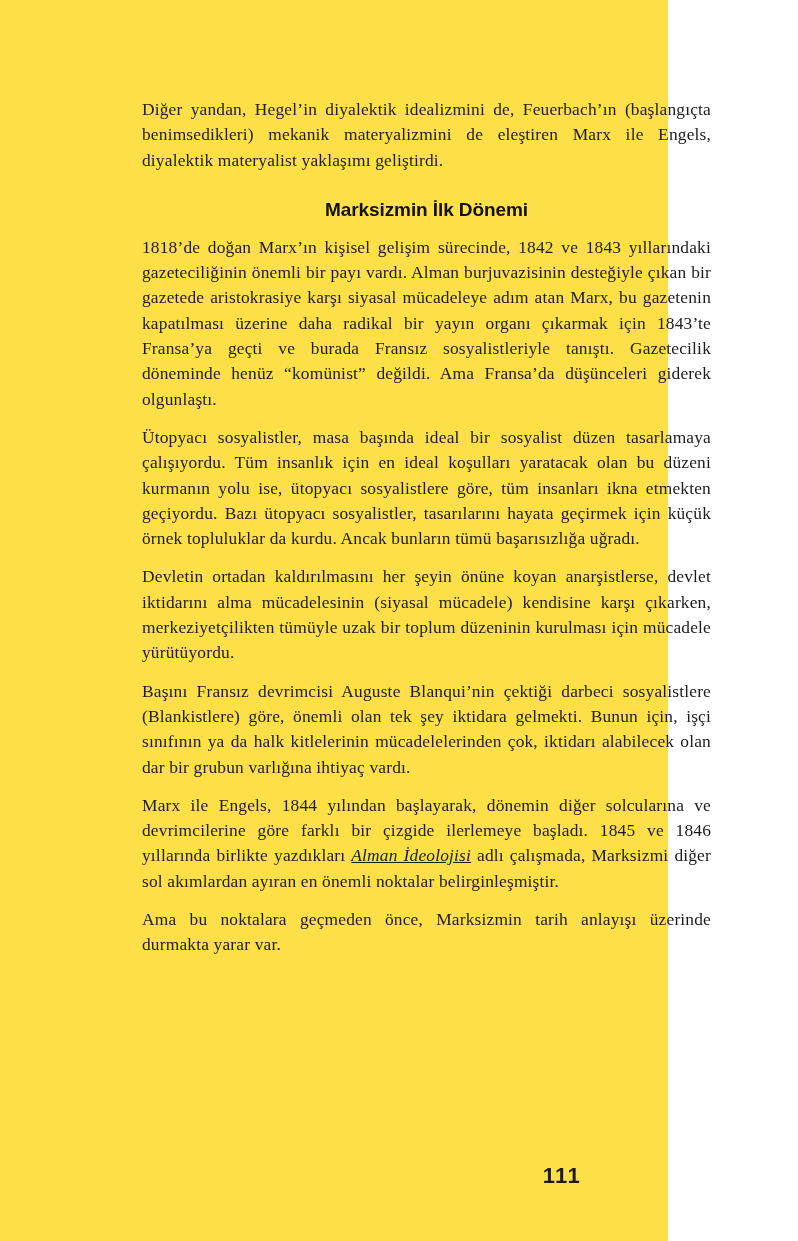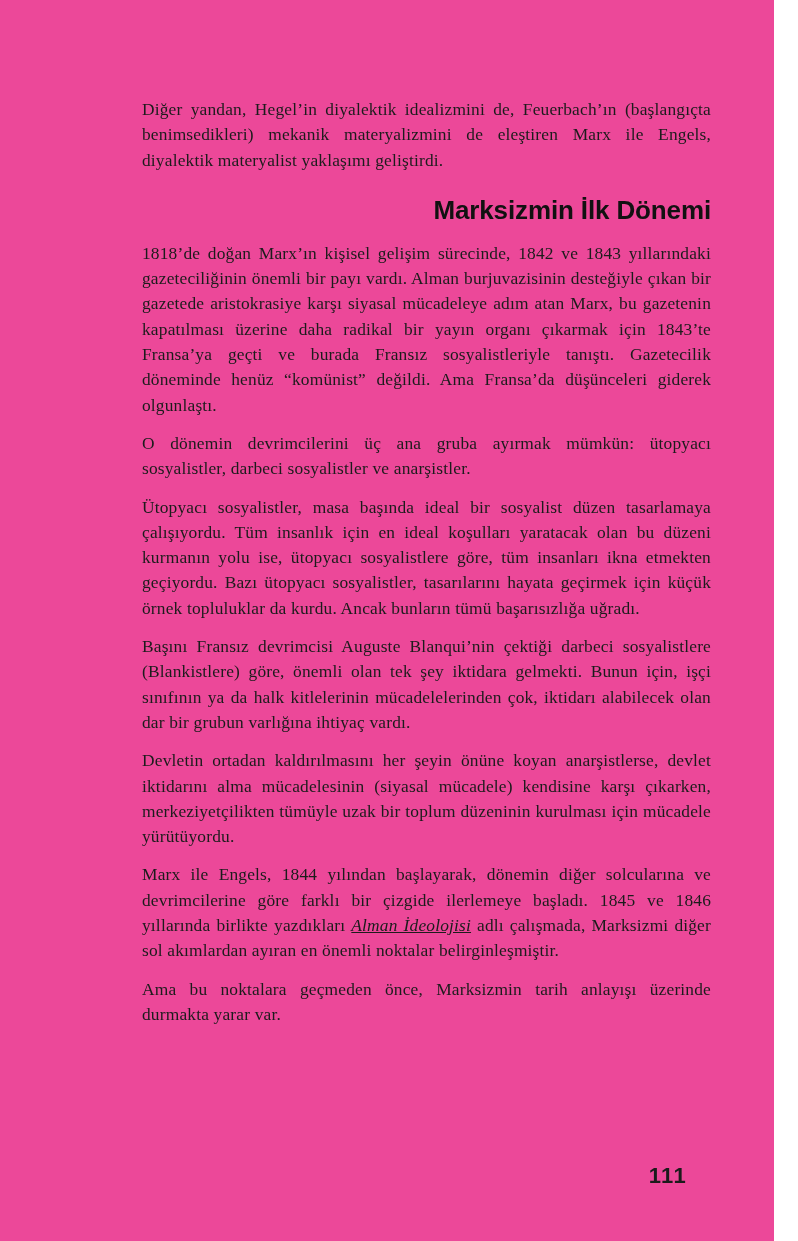--- a/index.html
+++ b/index.html
@@ -12,50 +12,50 @@
     background: #ffffff;
     font-family: "Liberation Serif", "DejaVu Serif", serif;
     color: #1a1a1a;
     position: relative;
     overflow: hidden;
   }
   .page {
     position: absolute;
     left: 0;
     top: 0;
-    width: 774px;
+    width: 668px;
     height: 1241px;
-    background: #ec4899;
+    background: #fde047;
   }
   .content {
     position: absolute;
     left: 142px;
     top: 97px;
     width: 569px;
   }
   p.body-par {
     margin: 0 0 13px 0;
     font-size: 17.4px;
     line-height: 25.3px;
     text-align: justify;
     text-justify: inter-word;
     hyphens: manual;
     -webkit-hyphens: manual;
     color: #1c1c1c;
     letter-spacing: 0.01em;
   }
   h2.section-heading {
-    margin: 22px 0 16px 0;
+    margin: 22px 0 10px 0;
     font-family: "Liberation Sans", "DejaVu Sans", sans-serif;
-    font-size: 26px;
+    font-size: 19px;
     font-weight: bold;
     line-height: 30px;
     color: #111111;
     letter-spacing: -0.005em;
-    text-align: right;
+    text-align: center;
   }
   .page-number {
     position: absolute;
     right: 87px;
     top: 1163px;
     font-family: "Liberation Sans", "DejaVu Sans", sans-serif;
     font-size: 22px;
     font-weight: bold;
     color: #1b1b1b;
     letter-spacing: 0.06em;
@@ -71,27 +71,26 @@
 <div class="page">
 
   <div class="content">
 
     <p class="body-par">Diğer yandan, Hegel’in diyalektik idealizmini de, Feuerbach’ın (başlangıçta benimsedikleri) mekanik materyalizmini de eleştiren Marx ile Engels, diyalektik materyalist yaklaşımı geliştirdi.</p>
 
     <h2 class="section-heading">Marksizmin İlk Dönemi</h2>
 
     <p class="body-par">1818’de doğan Marx’ın kişisel gelişim sürecinde, 1842 ve 1843 yıllarındaki gazeteciliğinin önemli bir payı vardı. Alman burjuvazisinin desteğiyle çıkan bir gazetede aristokrasiye karşı siyasal mücadeleye adım atan Marx, bu gazetenin kapatılması üzerine daha radikal bir yayın organı çıkarmak için 1843’te Fransa’ya geçti ve burada Fransız sosyalistleriyle tanıştı. Gazetecilik döneminde henüz “komünist” değildi. Ama Fransa’da düşünceleri giderek olgunlaştı.</p>
 
-    <p class="body-par">O dönemin devrimcilerini üç ana gruba ayırmak mümkün: ütopyacı sosyalistler, darbeci sosyalistler ve anarşistler.</p>
 
     <p class="body-par">Ütopyacı sosyalistler, masa başında ideal bir sosyalist düzen tasarlamaya çalışıyordu. Tüm insanlık için en ideal koşulları yaratacak olan bu düzeni kurmanın yolu ise, ütopyacı sosyalistlere göre, tüm insanları ikna etmekten geçiyordu. Bazı ütopyacı sosyalistler, tasarılarını hayata geçirmek için küçük örnek topluluklar da kurdu. Ancak bunların tümü başarısızlığa uğradı.</p>
 
+    <p class="body-par">Devletin ortadan kaldırılmasını her şeyin önüne koyan anarşistlerse, devlet iktidarını alma mücadelesinin (siyasal mücadele) kendisine karşı çıkarken, merkeziyetçilikten tümüyle uzak bir toplum düzeninin kurulması için mücadele yürütüyordu.</p>
+
     <p class="body-par">Başını Fransız devrimcisi Auguste Blanqui’nin çektiği darbeci sosyalistlere (Blankistlere) göre, önemli olan tek şey iktidara gelmekti. Bunun için, işçi sınıfının ya da halk kitlelerinin mücadelelerinden çok, iktidarı alabilecek olan dar bir grubun varlığına ihtiyaç vardı.</p>
-
-    <p class="body-par">Devletin ortadan kaldırılmasını her şeyin önüne koyan anarşistlerse, devlet iktidarını alma mücadelesinin (siyasal mücadele) kendisine karşı çıkarken, merkeziyetçilikten tümüyle uzak bir toplum düzeninin kurulması için mücadele yürütüyordu.</p>
 
     <p class="body-par"><span>Marx ile Engels, 1844 yılından başlayarak, dönemin diğer solcularına ve devrimcilerine göre farklı bir çizgide ilerlemeye başladı. 1845 ve 1846 yıllarında birlikte yazdıkları </span><span class="italic-title">Alman İdeolojisi</span><span> adlı çalışmada, Marksizmi diğer sol akımlardan ayıran en önemli noktalar belirginleşmiştir.</span></p>
 
     <p class="body-par">Ama bu noktalara geçmeden önce, Marksizmin tarih anlayışı üzerinde durmakta yarar var.</p>
 
   </div>
 
   <div class="page-number">111</div>
 
 </div>

